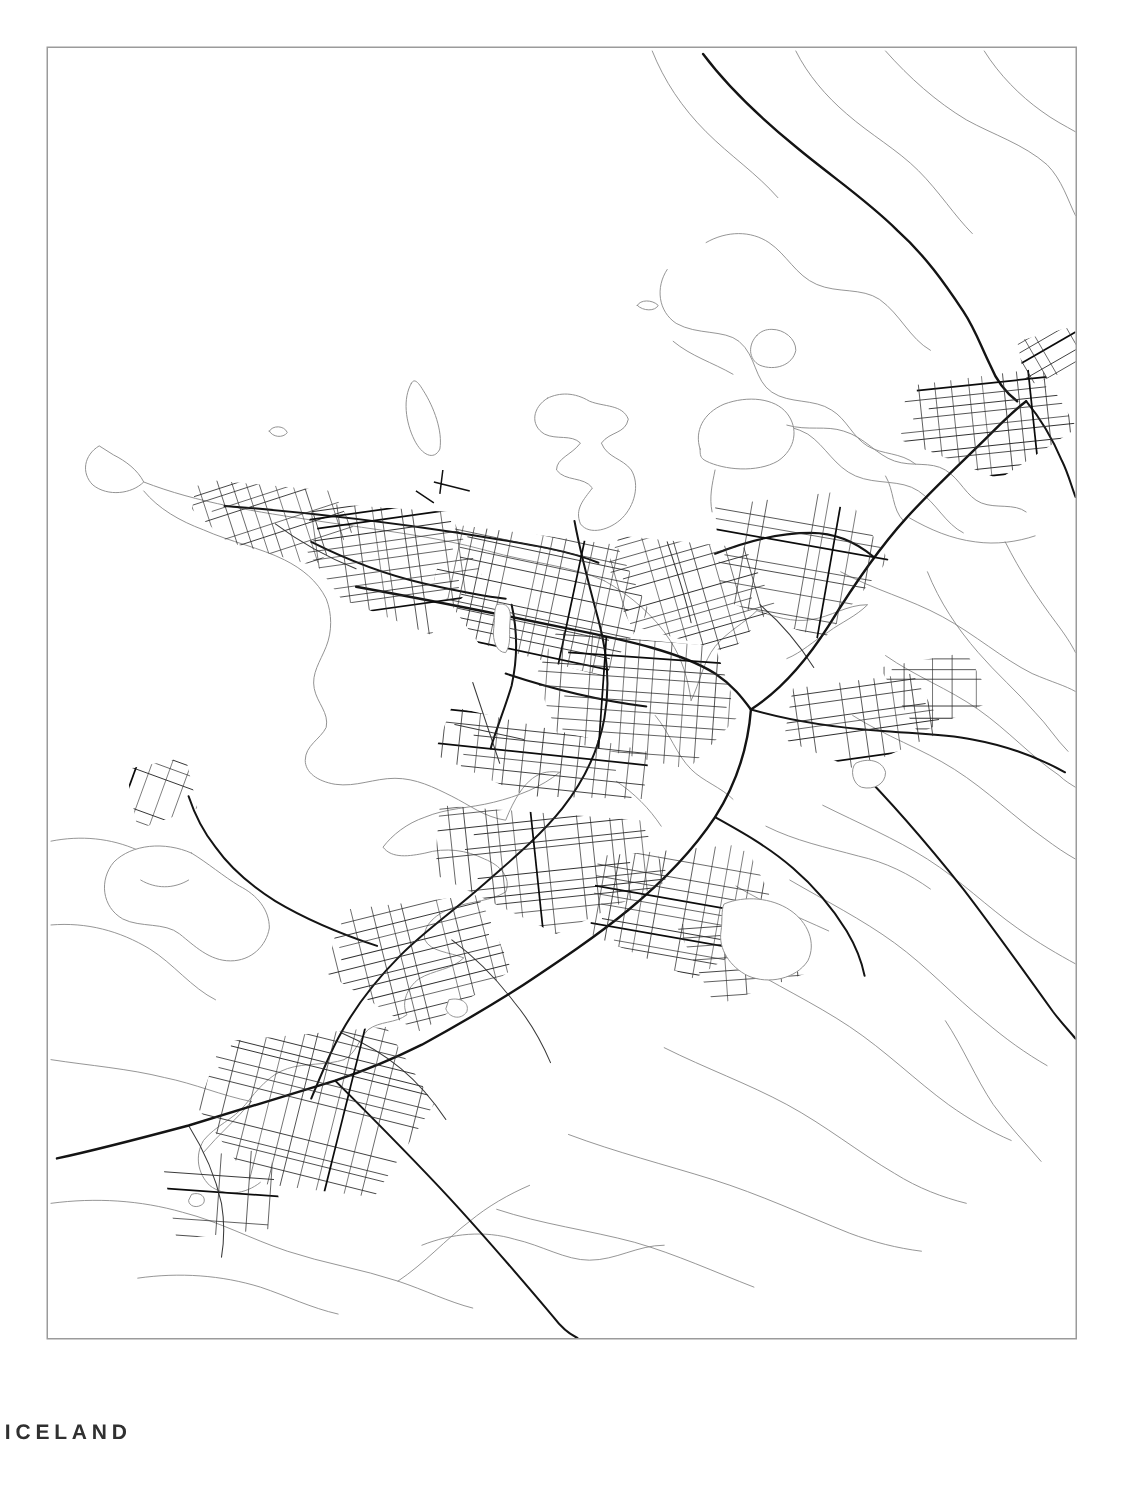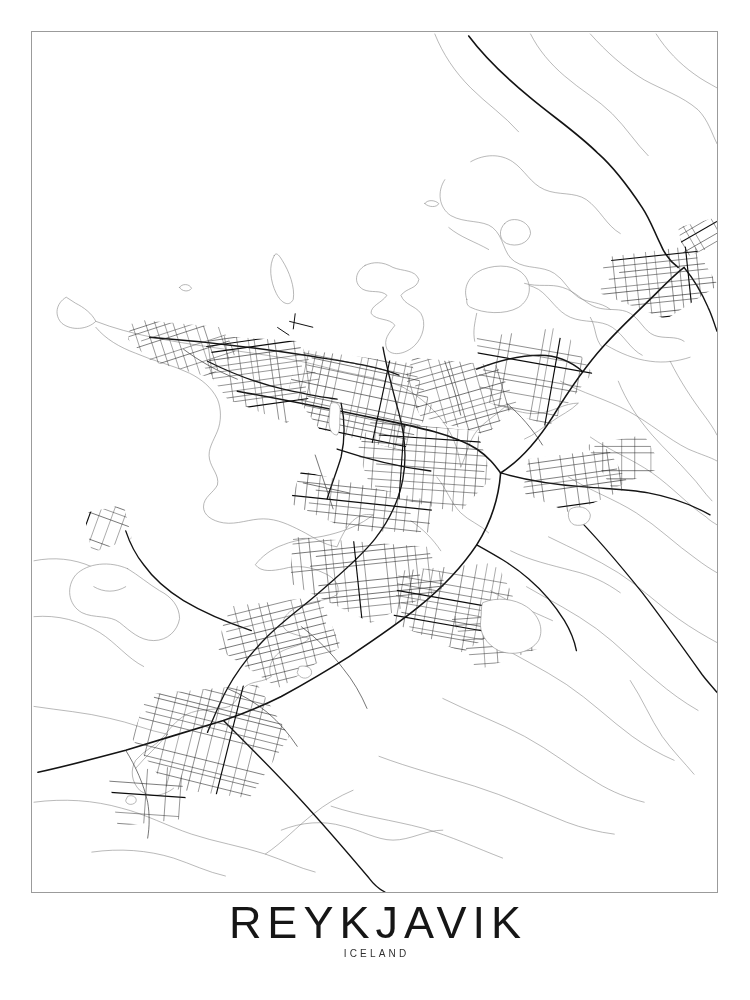--- a/index.html
+++ b/index.html
@@ -12,22 +12,22 @@
   .coast .isle{fill:#ffffff;}
   .trails path{fill:none;stroke:#7f7f7f;stroke-width:.55;stroke-linecap:round;}
   .roads2 path{fill:none;stroke:#3a3a3a;stroke-width:.7;stroke-linecap:round;}
   .roads1 path{fill:none;stroke:#141414;stroke-width:1.35;stroke-linecap:round;}
   .roads1 path.hwy{stroke-width:1.6;}
   .lakes path{fill:#ffffff;stroke:#8f8f8f;stroke-width:.65;}
   .ticks path{fill:none;stroke:#101010;stroke-width:1;}
   .title{position:absolute;left:0;top:899px;width:100%;text-align:center;
          font-size:45px;font-weight:200;letter-spacing:6px;text-indent:6px;
          color:#161616;line-height:48px;white-space:nowrap;}
-  .subtitle{position:absolute;left:0;top:948px;width:100%;text-align:center;
-            font-size:10px;font-weight:400;letter-spacing:3.2px;text-indent:3.2px;
+  .subtitle{position:absolute;left:0;top:948px;width:100%;
+            font-size:14px;font-weight:700;letter-spacing:3.2px;text-indent:3.2px;
             color:#303030;line-height:12px;}
 </style>
 </head>
 <body>
 
 <div class="poster">
 
   <div class="map-frame">
     <svg id="mapsvg" viewBox="0 0 687 862" preserveAspectRatio="none">
       <defs id="mapdefs">
@@ -822,15 +822,14 @@
         <path d="M268,636 C276,634 282,638 280,644 C276,650 268,648 266,642 Z"></path>
         <path d="M96,766 C102,764 106,768 104,772 C100,776 94,774 94,770 Z"></path>
       </g>
 
       <g class="ticks">
         <path d="M258,290 L282,296 M264,282 L262,298 M246,296 L258,304"></path>
       </g>
     </svg>
   </div>
 
-  <div class="title">REYKJAVIK</div>
   <div class="subtitle">ICELAND</div>
 </div>
 
 </body></html>

